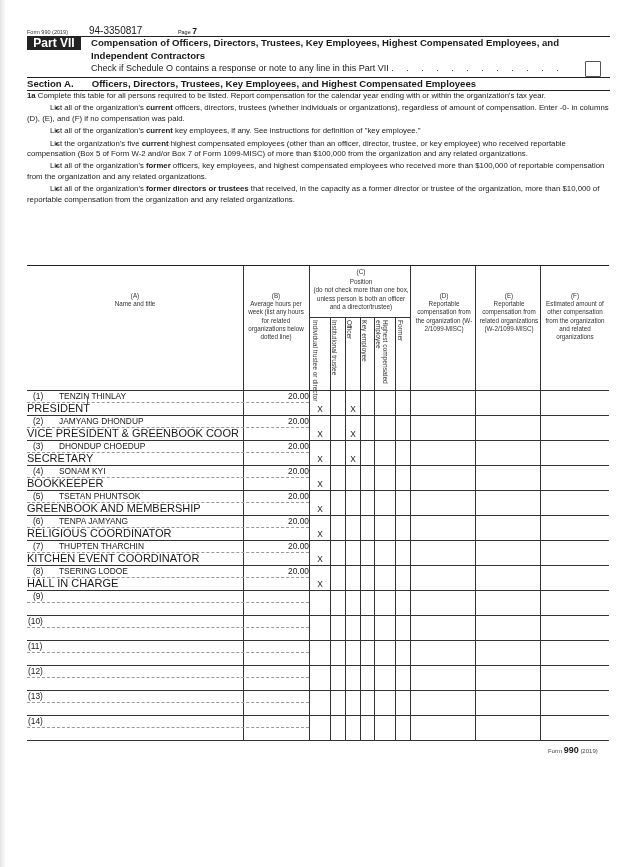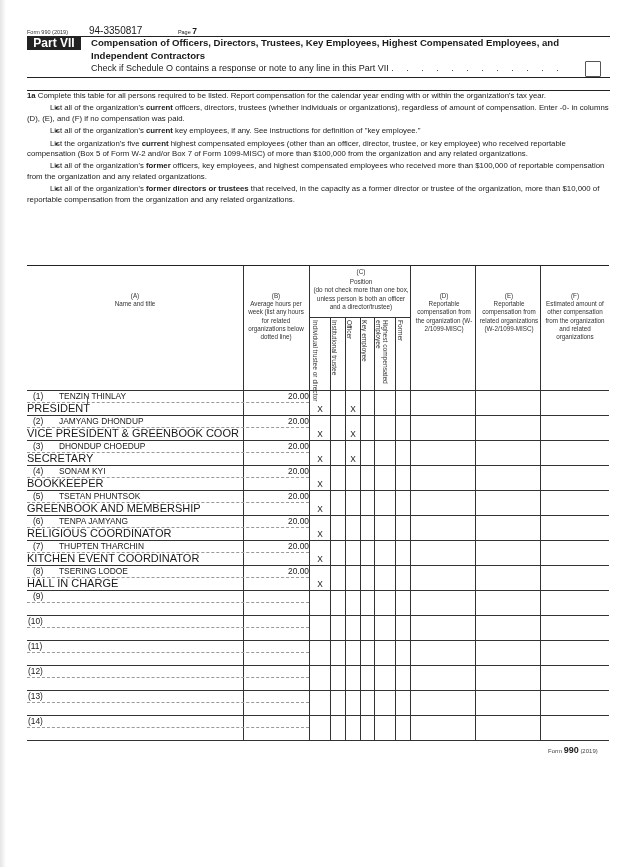--- a/index.html
+++ b/index.html
@@ -63,20 +63,24 @@
     <div class="partbadge">Part VII</div>
     <div class="parttitle">Compensation of Officers, Directors, Trustees, Key Employees, Highest Compensated Employees, and Independent Contractors</div>
     <div class="partcheck">
       <span>Check if Schedule O contains a response or note to any line in this Part VII</span>
       <span class="dots">. . . . . . . . . . . .</span>
     </div>
     <div class="cbx"></div>
   </div>
   <div class="rule" style="left:27px; top:77px; width:583px;"></div>
 
+  <div class="secrow">
+    <span class="secA">Section A.</span>
+    <span>Officers, Directors, Trustees, Key Employees, and Highest Compensated Employees</span>
+  </div>
   <div class="rule" style="left:27px; top:90px; width:583px;"></div>
 
   <div class="instr">
     <p><b>1a</b> <span>Complete this table for all persons required to be listed. Report compensation for the calendar year ending with or within the organization's tax year.</span></p>
     <p class="ind"><span class="bullet">•</span><span>List all of the organization's </span><b>current</b><span> officers, directors, trustees (whether individuals or organizations), regardless of amount of compensation. Enter -0- in columns (D), (E), and (F) if no compensation was paid.</span></p>
     <p class="ind"><span class="bullet">•</span><span>List all of the organization's </span><b>current</b><span> key employees, if any. See instructions for definition of "key employee."</span></p>
     <p class="ind"><span class="bullet">•</span><span>List the organization's five </span><b>current</b><span> highest compensated employees (other than an officer, director, trustee, or key employee) who received reportable compensation (Box 5 of Form W-2 and/or Box 7 of Form 1099-MISC) of more than $100,000 from the organization and any related organizations.</span></p>
     <p class="ind"><span class="bullet">•</span><span>List all of the organization's </span><b>former</b><span> officers, key employees, and highest compensated employees who received more than $100,000 of reportable compensation from the organization and any related organizations.</span></p>
     <p class="ind"><span class="bullet">•</span><span>List all of the organization's </span><b>former directors or trustees</b><span> that received, in the capacity as a former director or trustee of the organization, more than $10,000 of reportable compensation from the organization and any related organizations.</span></p>
   </div>

